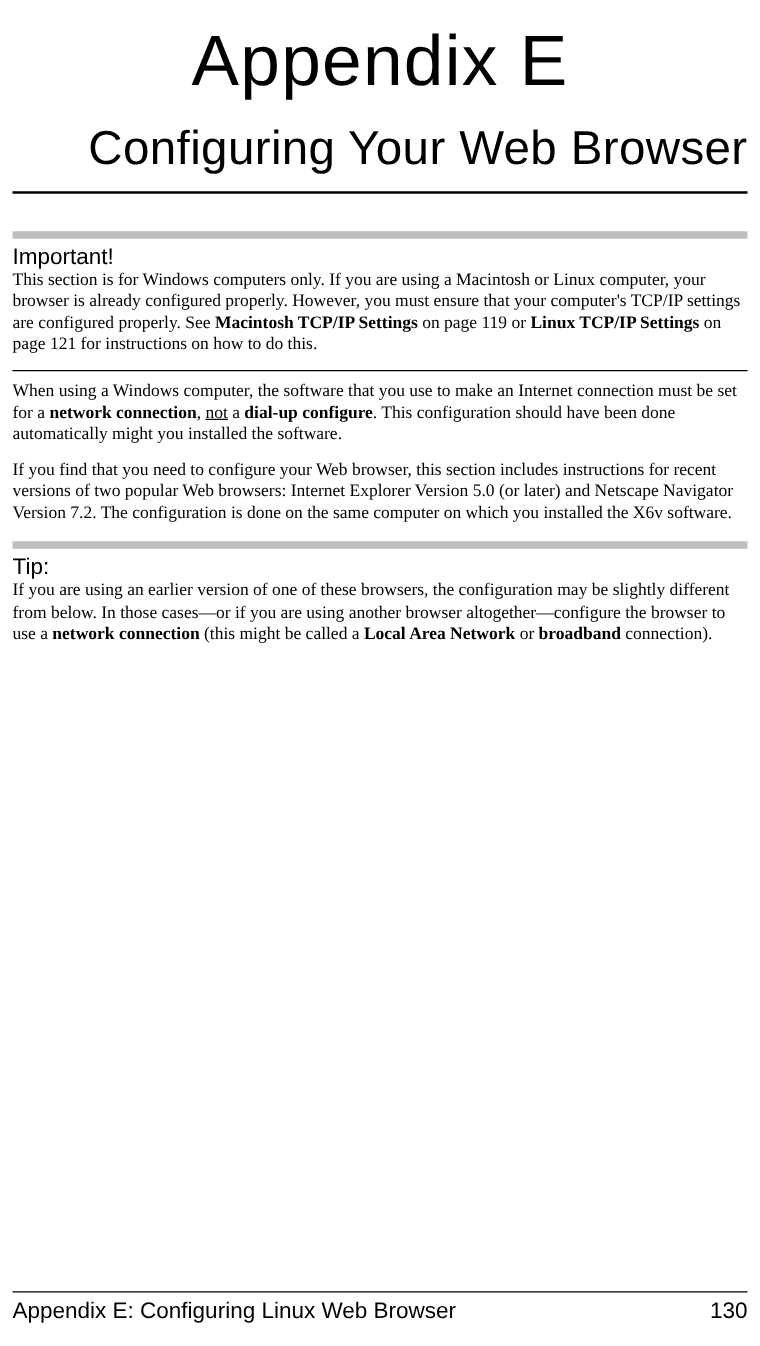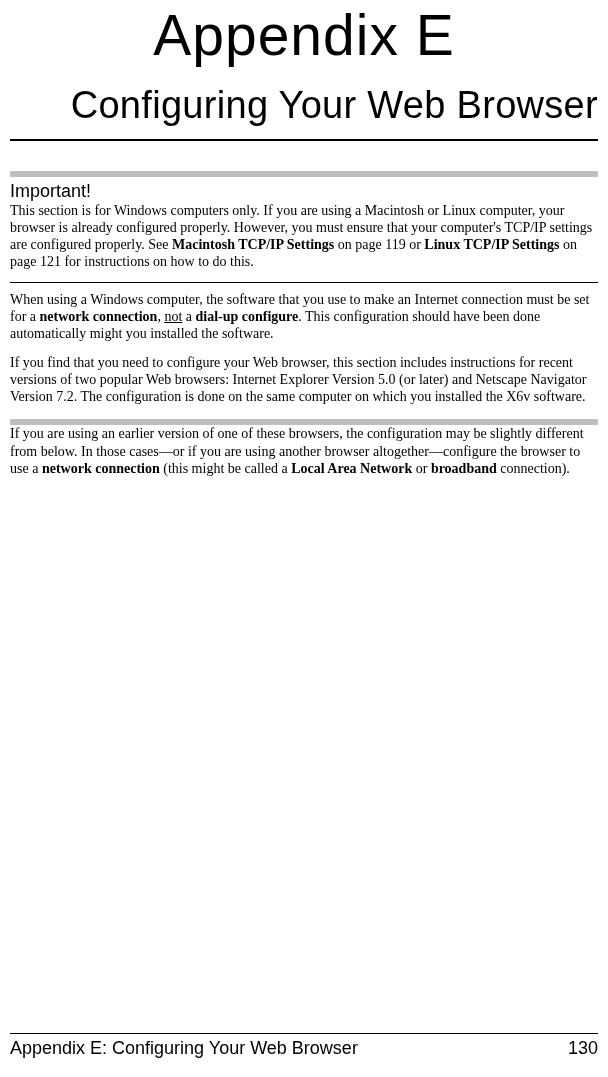--- a/index.html
+++ b/index.html
@@ -6,21 +6,21 @@
     body {
       width: 608px;
       height: 1077px;
       background: #fff;
       padding: 0;
       font-family: Garamond, Georgia, 'Times New Roman', serif;
       color: #000;
       position: relative;
     }
     .page {
-      padding: 0 10px;
+      padding: 14px 10px;
     }
     .appendix-title {
       font-family: 'Lucida Sans', 'Lucida Sans Unicode', 'Trebuchet MS', sans-serif;
       font-size: 57px;
       font-weight: normal;
       text-align: center;
       letter-spacing: 1px;
       margin-top: 0;
       line-height: 1.25;
     }
@@ -98,24 +98,25 @@
   <hr class="thin-rule">
 
   <p class="body-text">
     <span>When using a Windows computer, the software that you use to make an Internet connection must be set for a </span><span class="b">network connection</span><span>, </span><span class="u">not</span><span> a </span><span class="b">dial-up configure</span><span>. This configuration should have been done automatically might you installed the software.</span>
   </p>
 
   <p class="body-text">If you find that you need to configure your Web browser, this section includes instructions for recent versions of two popular Web browsers: Internet Explorer Version 5.0 (or later) and Netscape Navigator Version 7.2. The configuration is done on the same computer on which you installed the X6v software.</p>
 
 
   <hr class="gray-rule" style="margin-top:14px;">
+  <div class="callout-heading">Tip:</div>
   <p class="body-text">
     <span>If you are using an earlier version of one of these browsers, the configuration may be slightly different from below. In those cases—or if you are using another browser altogether—configure the browser to use a </span><span class="b">network connection</span><span> (this might be called a </span><span class="b">Local Area Network</span><span> or </span><span class="b">broadband</span><span> connection).</span>
   </p>
 </div>
 
 <div class="footer">
   <hr class="footer-rule">
   <div class="footer-row">
-    <span>Appendix E: Configuring Your Web Browser</span>
+    <span>Appendix E: Configuring Linux Web Browser</span>
     <span>130</span>
   </div>
 </div>
 
 </body></html>

